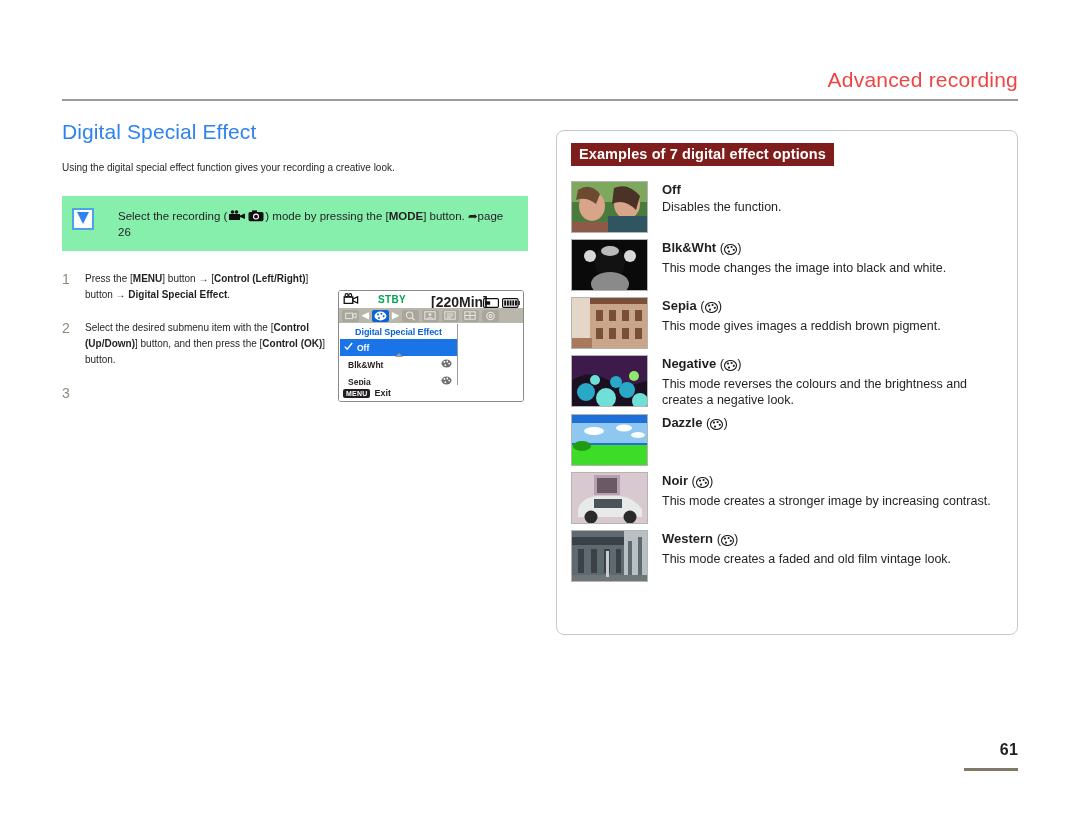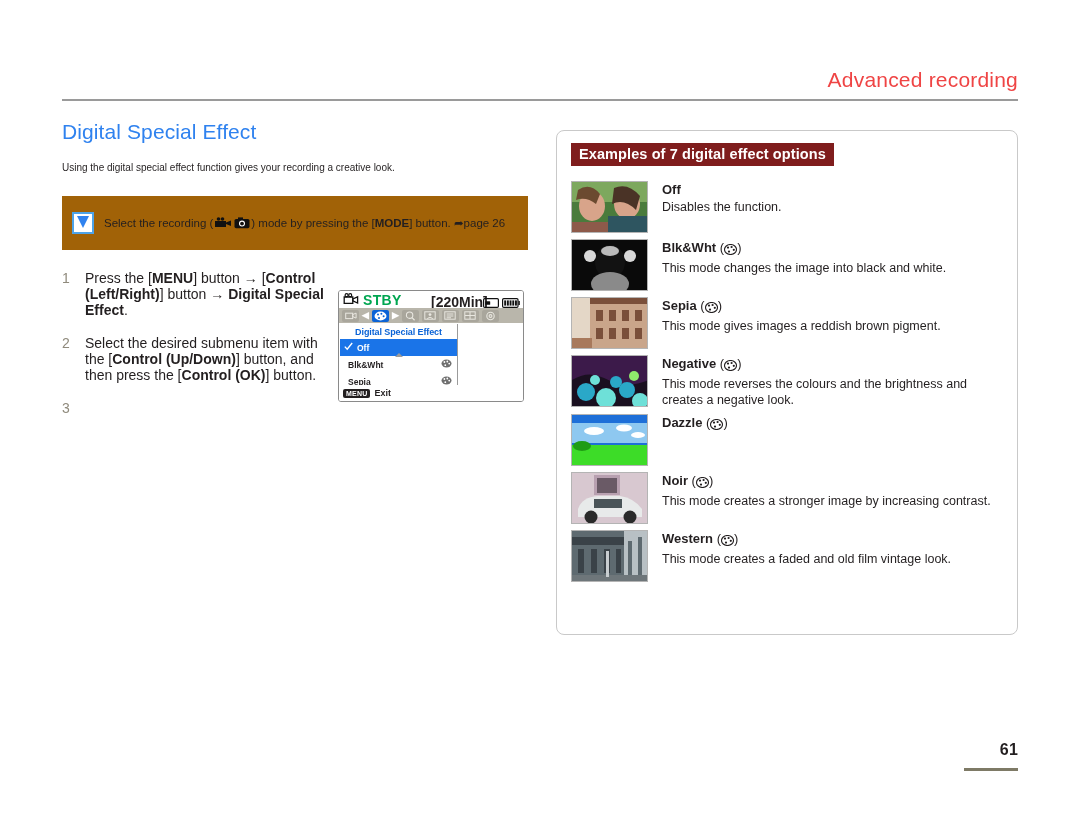--- a/index.html
+++ b/index.html
@@ -59,28 +59,28 @@
   .intro {
     font-size: 10px;
     line-height: 24px;
     color: #231f20;
     margin: 0 0 16px 0;
     width: 400px;
   }
 
   
   .note-box {
-    background: #a16207;
+    background: #86efac;
     width: 466px;
     min-height: 54px;
     box-sizing: border-box;
     padding: 12px 10px 12px 10px;
     display: flex;
-    align-items: center;
-    gap: 10px;
+    align-items: flex-start;
+    gap: 24px;
   }
   .note-icon {
     width: 22px;
     height: 22px;
     flex: 0 0 22px;
     border: 2px solid #4ea3e8;
     background: #ffffff;
     position: relative;
     box-sizing: border-box;
   }
@@ -105,21 +105,21 @@
     gap: 11px;
     margin-bottom: 17px;
   }
   .step-num {
     font-size: 14px;
     color: #8f8a7c;
     flex: 0 0 12px;
     line-height: 16px;
   }
   .step-text {
-    font-size: 14px;
+    font-size: 10px;
     line-height: 16px;
     color: #231f20;
   }
   .step-text b { font-weight: bold; color:#231f20; }
   .arrow { font-family:"DejaVu Sans", sans-serif; }
 
   
   .lcd {
     position: absolute;
     left: 338px;
@@ -135,24 +135,24 @@
   .lcd-top {
     height: 17px;
     display: flex;
     align-items: center;
     padding: 0 4px;
     position: relative;
     background: #ffffff;
   }
   .lcd-stby {
     color: #00a651;
-    font-size: 14px;
+    font-size: 10px;
     font-weight: bold;
     letter-spacing: 0.3px;
-    margin-left: 4px;
+    margin-left: 19px;
   }
   .lcd-min {
     position: absolute;
     left: 92px;
     top: 3px;
     font-size: 14px;
     font-weight: bold;
     color: #231f20;
   }
   .lcd-batt-wrap {

